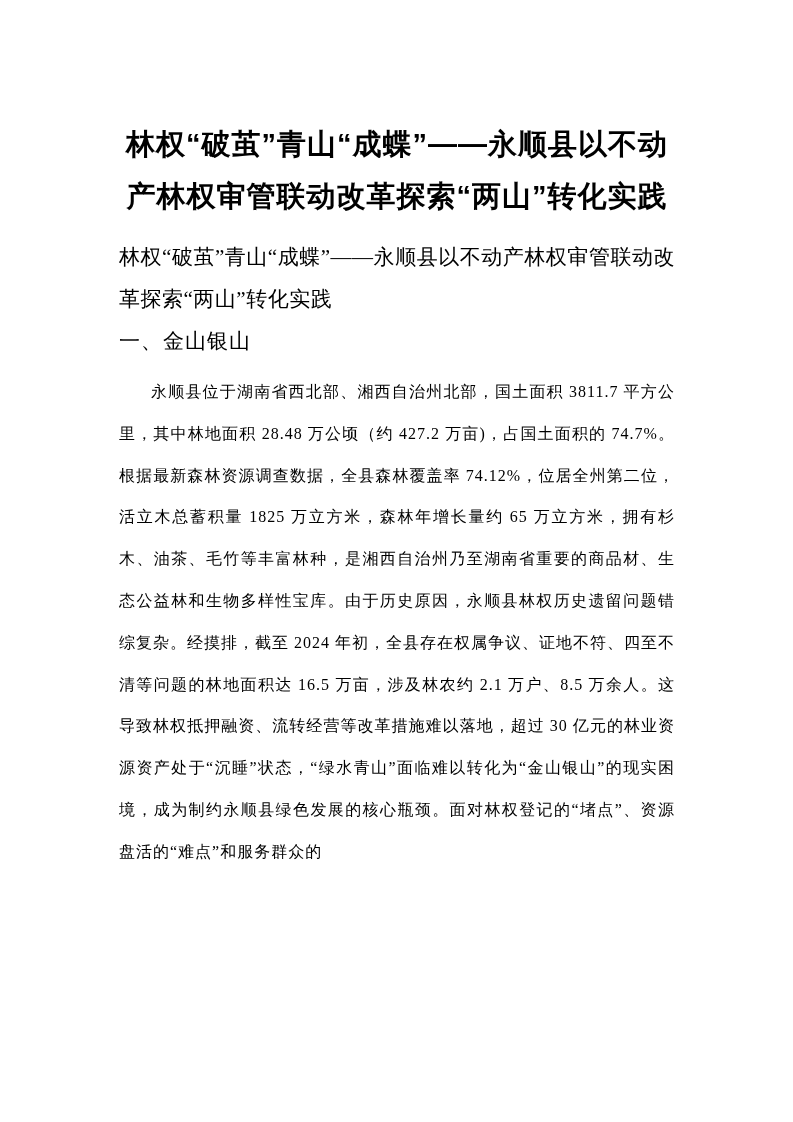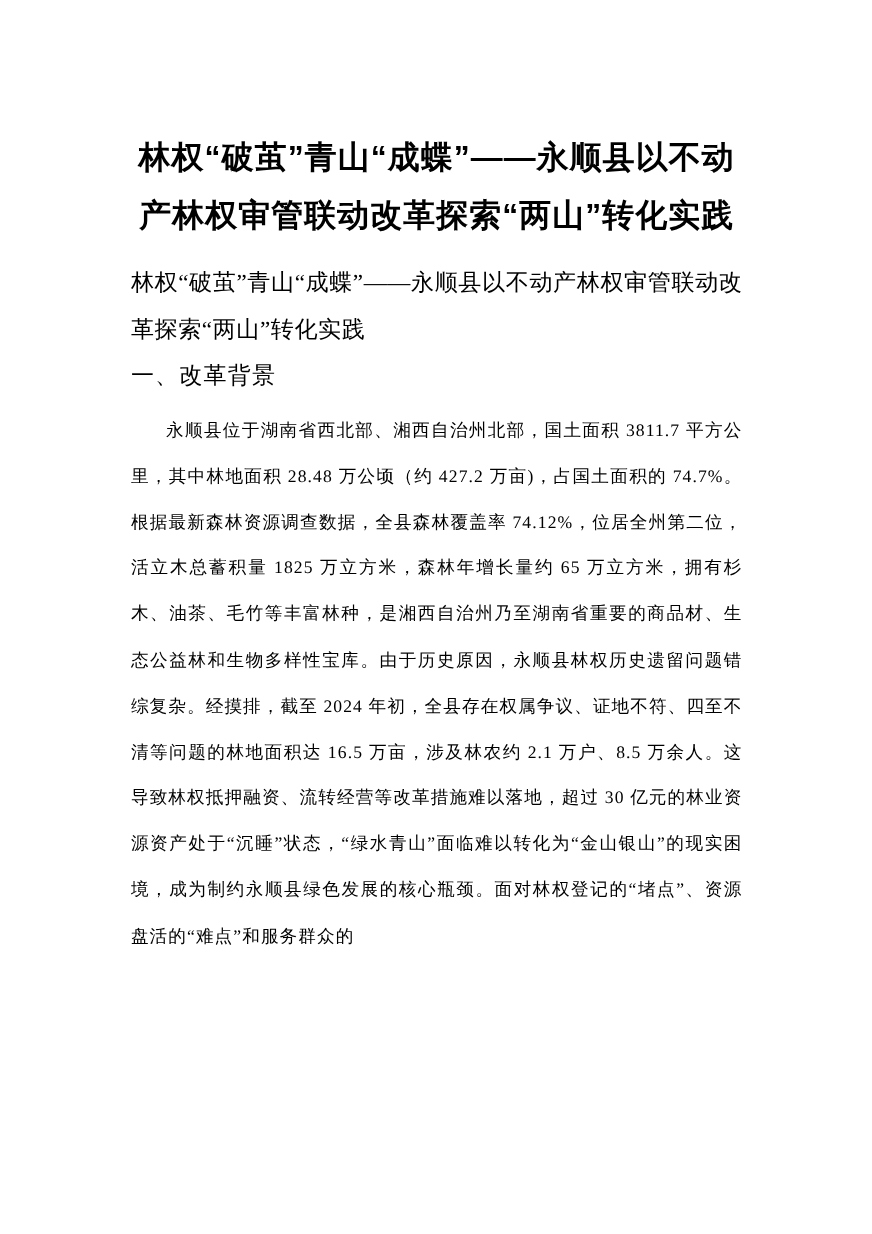--- a/index.html
+++ b/index.html
@@ -52,16 +52,16 @@
   }
 </style>
 </head>
 <body>
 
 <div class="page">
   <h1 class="doc-title">林权“破茧”青山“成蝶”——永顺县以不动产林权审管联动改革探索“两山”转化实践</h1>
 
   <p class="doc-subtitle">林权“破茧”青山“成蝶”——永顺县以不动产林权审管联动改革探索“两山”转化实践</p>
 
-  <p class="section-heading">一、改革背景</p>
+  <p class="section-heading">一、金山银山</p>
 
   <p class="body-paragraph">永顺县位于湖南省西北部、湘西自治州北部，国土面积 3811.7 平方公里，其中林地面积 28.48 万公顷（约 427.2 万亩)，占国土面积的 74.7%。根据最新森林资源调查数据，全县森林覆盖率 74.12%，位居全州第二位，活立木总蓄积量 1825 万立方米，森林年增长量约 65 万立方米，拥有杉木、油茶、毛竹等丰富林种，是湘西自治州乃至湖南省重要的商品材、生态公益林和生物多样性宝库。由于历史原因，永顺县林权历史遗留问题错综复杂。经摸排，截至 2024 年初，全县存在权属争议、证地不符、四至不清等问题的林地面积达 16.5 万亩，涉及林农约 2.1 万户、8.5 万余人。这导致林权抵押融资、流转经营等改革措施难以落地，超过 30 亿元的林业资源资产处于“沉睡”状态，“绿水青山”面临难以转化为“金山银山”的现实困境，成为制约永顺县绿色发展的核心瓶颈。面对林权登记的“堵点”、资源盘活的“难点”和服务群众的</p>
 </div>
 
 </body></html>

